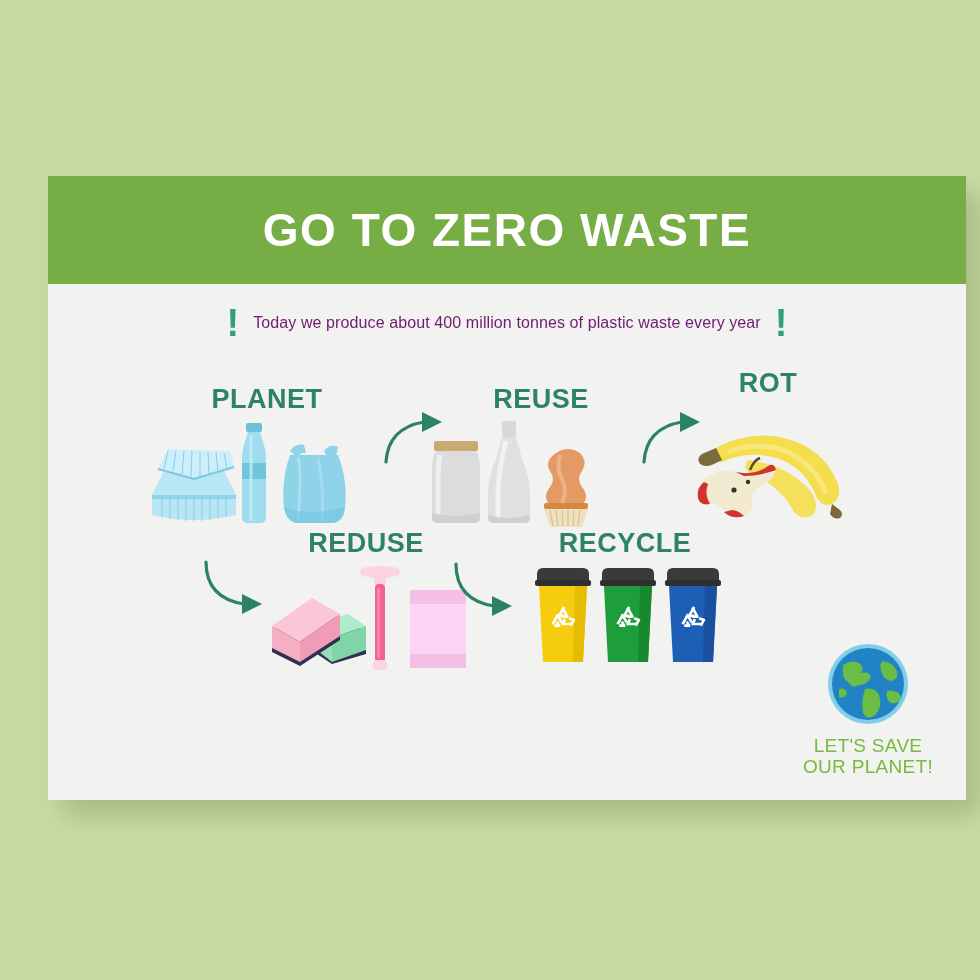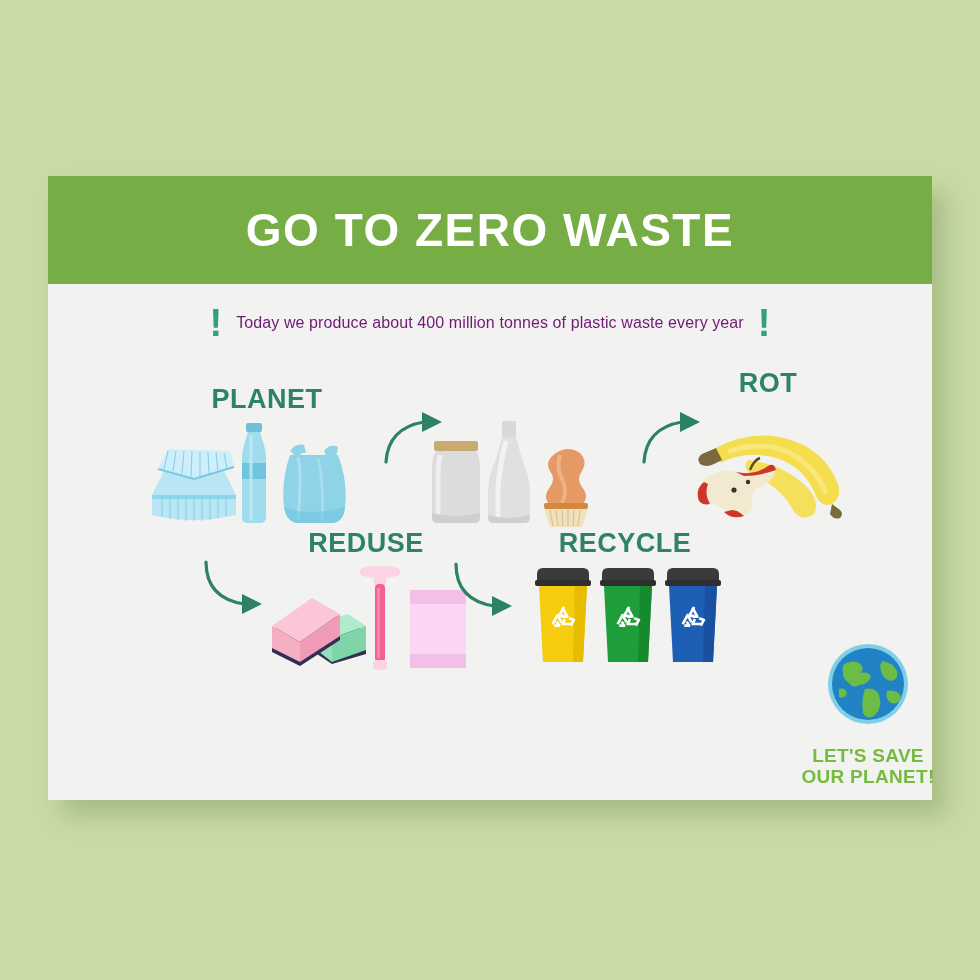--- a/index.html
+++ b/index.html
@@ -16,20 +16,21 @@
   }
 
   #poster-card {
     position: absolute;
     left: 48px;
     top: 176px;
     width: 884px;
     height: 624px;
     background: #f2f2f0;
     box-shadow: 14px 16px 22px rgba(90, 110, 60, 0.28);
+    padding-left: 34px;
   }
 
   #title-banner {
     position: absolute;
     left: 0;
     top: 0;
     width: 100%;
     height: 108px;
     background: #76ad44;
     display: flex;
@@ -98,24 +99,24 @@
   #arrow-4 { left: 400px; top: 382px; }
 
   #planet-block {
     position: absolute;
     left: 725px;
     top: 465px;
     width: 190px;
     text-align: center;
   }
   #planet-caption {
-    margin-top: 14px;
+    margin-top: 4px;
     color: #76bb3f;
     font-size: 19px;
-    font-weight: bold;
+    font-weight: normal;
     line-height: 1.12;
     letter-spacing: 0.3px;
     white-space: pre-line;
   }
 </style>
 </head>
 <body>
 
 <div id="poster-card">
 
@@ -123,20 +124,21 @@
     <div id="title-text">GO TO ZERO WASTE</div>
   </div>
 
   <div id="subtitle-row">
     <span class="bang">!</span>
     <span id="subtitle-text">Today we produce about 400 million tonnes of plastic waste every year</span>
     <span class="bang">!</span>
   </div>
 
   <div class="step-label" id="label-refuse">PLANET</div>
+  <div class="step-label" id="label-reuse">REUSE</div>
   <div class="step-label" id="label-rot">ROT</div>
   <div class="step-label" id="label-reduse">REDUSE</div>
   <div class="step-label" id="label-recycle">RECYCLE</div>
 
   <svg class="illus" id="illus-refuse" viewBox="0 0 225 110">
 
     <g>
       <path d="M4 74 L16 50 L76 50 L88 74 L88 94 Q46 104 4 94 Z" fill="#b8e6f4"></path>
       <path d="M4 74 L88 74 L88 78 L4 78 Z" fill="#8fd6ec"></path>
       <path d="M10 48 L20 28 L82 30 L86 46 L46 58 Z" fill="#cdeefa"></path>

